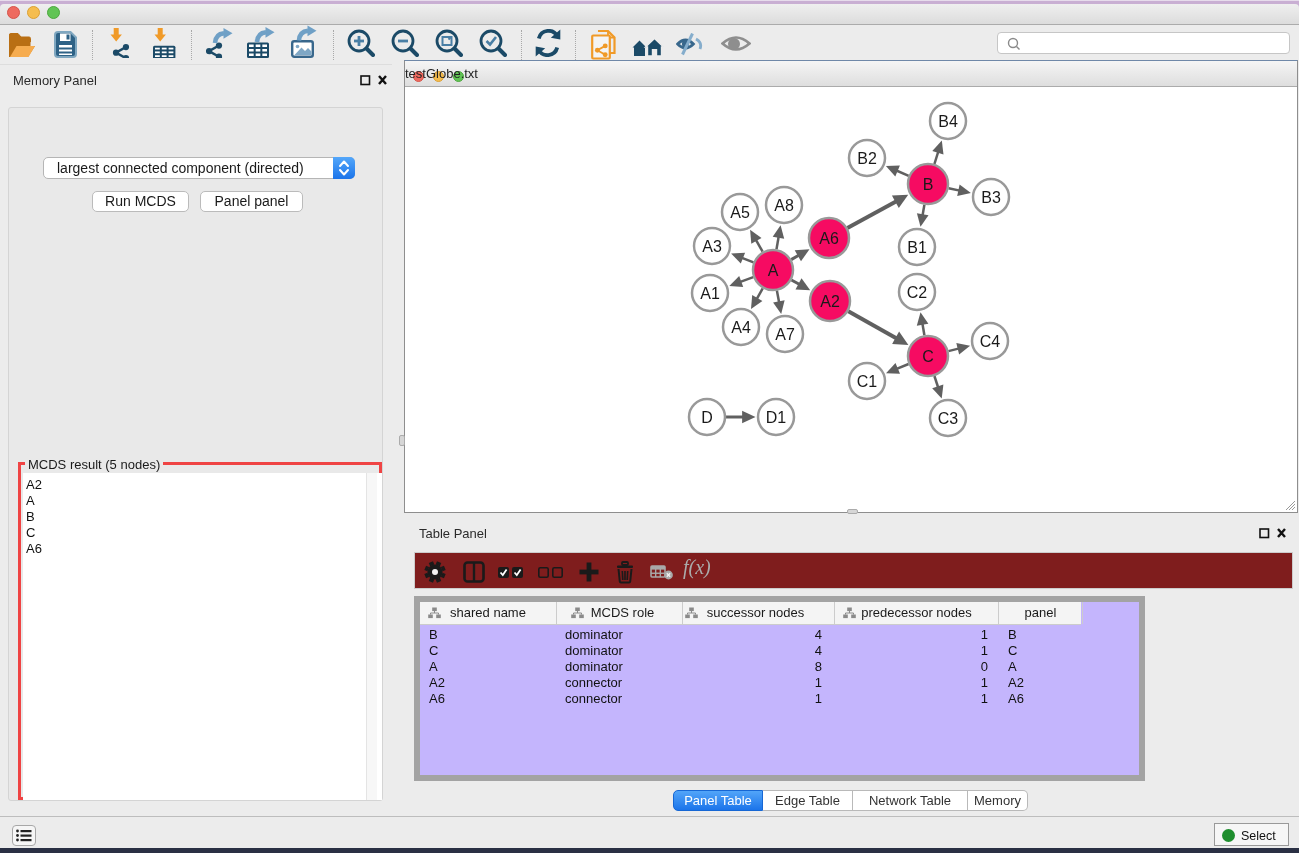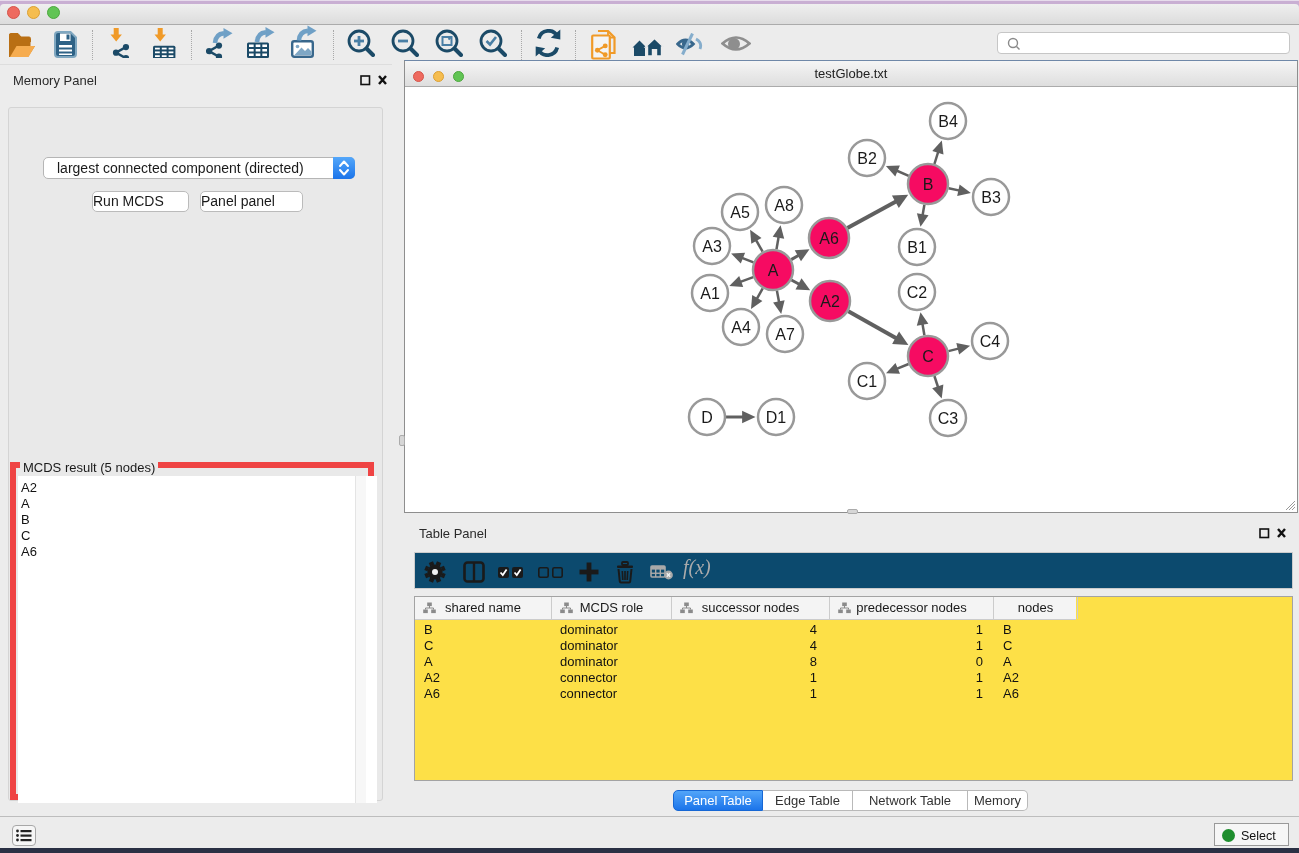--- a/index.html
+++ b/index.html
@@ -18,40 +18,40 @@
 .cpbody{position:absolute;left:8px;top:43px;width:375px;height:694px;background:#E9E9E9;border:1px solid #D4D4D4;border-radius:3px}
 .seg{position:absolute;display:flex;height:21px;font-size:13px}
 .seg .s{background:#fff;border:1px solid #B9B9B9;border-left:none;color:#333;text-align:center;line-height:19px}
 .seg .s.first{border-left:1px solid #B9B9B9;border-radius:5px 0 0 5px}
 .seg .s.last{border-radius:0 5px 5px 0}
 .seg .s.sel{background:linear-gradient(#52A5F9,#1B74EA);border-color:#1667D4;color:#fff}
 .optlab{position:absolute;left:0;top:137px;width:392px;text-align:center;font-size:14px;color:#1c1c1c}
 .dropdown{position:absolute;left:43px;top:157px;width:312px;height:22px;background:#fff;border:1px solid #B5B5B5;border-radius:5px;font-size:14px;color:#1a1a1a}
 .dropdown .txt{position:absolute;left:13px;top:2px}
 .stepper{position:absolute;right:-1px;top:-1px;width:22px;height:22px;border-radius:0 5px 5px 0;background:linear-gradient(#54A7FA,#1B74EA)}
-.btn{position:absolute;height:21px;background:#fff;border:1px solid #BBB;border-radius:5px;font-size:14px;color:#1a1a1a;line-height:19px}
-.fieldset{position:absolute;left:10px;top:462px;width:364px;height:338px;border:6px solid #ef4444}
+.btn{position:absolute;height:21px;background:#fff;border:1px solid #BBB;border-radius:5px;font-size:14px;color:#1a1a1a;text-align:center;line-height:19px}
+.fieldset{position:absolute;left:18px;top:462px;width:364px;height:338px;border:3px solid #ef4444}
 .fieldset .leg{position:absolute;left:4px;top:-8px;background:#E9E9E9;padding:0 3px;font-size:13px;color:#1a1a1a;z-index:2}
 .lst{position:absolute;left:2px;top:8px;width:359px;height:327px;background:#fff;font-size:13px;color:#111;padding-top:4px}
 .lst div{padding-left:3px;height:16px;line-height:16px}
 .lstsb{position:absolute;right:2px;top:8px;width:11px;height:327px;background:#F7F7F7;border-left:1px solid #E4E4E4}
 
 .split{left:392px;top:64px;width:12px;height:752px;background:#ECECEC}
 
 .netwin{left:404px;top:60px;width:894px;height:453px;background:#fff;border:1px solid #8E8E8E;border-top:1px solid #6f88a8}
 .nwtitle{position:absolute;left:0;top:0;width:100%;height:26px;background:linear-gradient(#F5F5F5,#DEDEDE);border-bottom:1px solid #ABABAB}
-.nwtitle .t{position:absolute;top:5px;width:100%;text-align:center;font-size:13px;color:#222}
+.nwtitle .t{position:absolute;top:5px;width:100%;text-align:left;font-size:13px;color:#222}
 .graph{position:absolute;left:0;top:27px;width:892px;height:424px}
 .grip{position:absolute}
 
 .tpanel{left:404px;top:520px;width:895px;height:296px;background:#ECECEC}
 .tphead{position:absolute;left:0;top:0;width:100%;height:25px}
 .tphead .t{position:absolute;left:15px;top:6px;font-size:13px;color:#2b2b2b}
-.ttoolbar{position:absolute;left:10px;top:32px;width:879px;height:37px;background:#0c4a6e;border:1px solid #CCC}
-.ttable{position:absolute;left:10px;top:76px;width:879px;height:185px;background:#fde047;border:1px solid #a3a3a3}
+.ttoolbar{position:absolute;left:10px;top:32px;width:879px;height:37px;background:#7f1d1d;border:1px solid #CCC}
+.ttable{position:absolute;left:10px;top:76px;width:731px;height:185px;background:#c4b5fd;border:6px solid #a3a3a3}
 .thead{position:absolute;left:0;top:0;height:23px;background:#F4F4F4;border-bottom:1px solid #CCC;font-size:13px;color:#1a1a1a}
 .thcell{position:absolute;top:0;height:22px;border-right:1px solid #CCC;text-align:center;line-height:22px}
 .thico{position:absolute;left:8px;top:5px}
 .trow{position:absolute;font-size:13px;color:#111;height:16px;line-height:16px}
 .btabs{position:absolute;left:269px;top:270px}
 
 .statusbar{left:0;top:816px;width:1299px;height:32px;background:#ECECEC;border-top:1px solid #BDBDBD}
 .lstbtn{position:absolute;left:12px;top:8px;width:24px;height:21px;background:#F6F6F6;border:1px solid #A8A8A8;border-radius:4px}
 .membtn{position:absolute;left:1214px;top:6px;width:75px;height:23px;background:#F6F6F6;border:1px solid #999}
 .membtn .dot{position:absolute;left:7px;top:5px;width:13px;height:13px;border-radius:50%;background:#1E8E2E}
@@ -380,39 +380,39 @@
       <div style="position:absolute;left:268px;top:3px;font-family:'Liberation Serif',serif;font-style:italic;font-size:20px;color:#ABABAB">f(x)</div>
     </div>
  <div class="ttable">
   <div class="thead" style="width:661px">
    <div class="thcell" style="left:0;width:137px"><svg class="thico" width="13" height="12" viewBox="0 0 13 12">
             <rect x="4.2" y="0.5" width="4.6" height="3.6" fill="#8a8a8a"></rect>
             <rect x="0.2" y="7.5" width="4.6" height="3.6" fill="#8a8a8a"></rect>
             <rect x="8.2" y="7.5" width="4.6" height="3.6" fill="#8a8a8a"></rect>
             <path d="M6.5 4 L6.5 6 M2.5 7.5 L2.5 6 L10.5 6 L10.5 7.5" fill="none" stroke="#8a8a8a" stroke-width="1"></path>
           </svg>shared name</div>
-   <div class="thcell" style="left:137px;width:120px"><svg class="thico" width="13" height="12" viewBox="0 0 13 12">
+   <div class="thcell" style="left:143px;width:120px"><svg class="thico" width="13" height="12" viewBox="0 0 13 12">
             <rect x="4.2" y="0.5" width="4.6" height="3.6" fill="#8a8a8a"></rect>
             <rect x="0.2" y="7.5" width="4.6" height="3.6" fill="#8a8a8a"></rect>
             <rect x="8.2" y="7.5" width="4.6" height="3.6" fill="#8a8a8a"></rect>
             <path d="M6.5 4 L6.5 6 M2.5 7.5 L2.5 6 L10.5 6 L10.5 7.5" fill="none" stroke="#8a8a8a" stroke-width="1"></path>
           </svg>MCDS role</div>
    <div class="thcell" style="left:257px;width:158px"><svg class="thico" width="13" height="12" viewBox="0 0 13 12">
             <rect x="4.2" y="0.5" width="4.6" height="3.6" fill="#8a8a8a"></rect>
             <rect x="0.2" y="7.5" width="4.6" height="3.6" fill="#8a8a8a"></rect>
             <rect x="8.2" y="7.5" width="4.6" height="3.6" fill="#8a8a8a"></rect>
             <path d="M6.5 4 L6.5 6 M2.5 7.5 L2.5 6 L10.5 6 L10.5 7.5" fill="none" stroke="#8a8a8a" stroke-width="1"></path>
           </svg>successor nodes</div>
    <div class="thcell" style="left:415px;width:164px"><svg class="thico" width="13" height="12" viewBox="0 0 13 12">
             <rect x="4.2" y="0.5" width="4.6" height="3.6" fill="#8a8a8a"></rect>
             <rect x="0.2" y="7.5" width="4.6" height="3.6" fill="#8a8a8a"></rect>
             <rect x="8.2" y="7.5" width="4.6" height="3.6" fill="#8a8a8a"></rect>
             <path d="M6.5 4 L6.5 6 M2.5 7.5 L2.5 6 L10.5 6 L10.5 7.5" fill="none" stroke="#8a8a8a" stroke-width="1"></path>
           </svg>predecessor nodes</div>
-   <div class="thcell" style="left:579px;width:84px">nodes</div>
+   <div class="thcell" style="left:579px;width:84px">panel</div>
   </div>
   <div class="trow" style="left:9px;top:25px">B</div>
       <div class="trow" style="left:145px;top:25px">dominator</div>
       <div class="trow" style="left:0;top:25px;width:402px;text-align:right">4</div>
       <div class="trow" style="left:0;top:25px;width:568px;text-align:right">1</div>
       <div class="trow" style="left:588px;top:25px">B</div>
   <div class="trow" style="left:9px;top:41px">C</div>
       <div class="trow" style="left:145px;top:41px">dominator</div>
       <div class="trow" style="left:0;top:41px;width:402px;text-align:right">4</div>
       <div class="trow" style="left:0;top:41px;width:568px;text-align:right">1</div>

